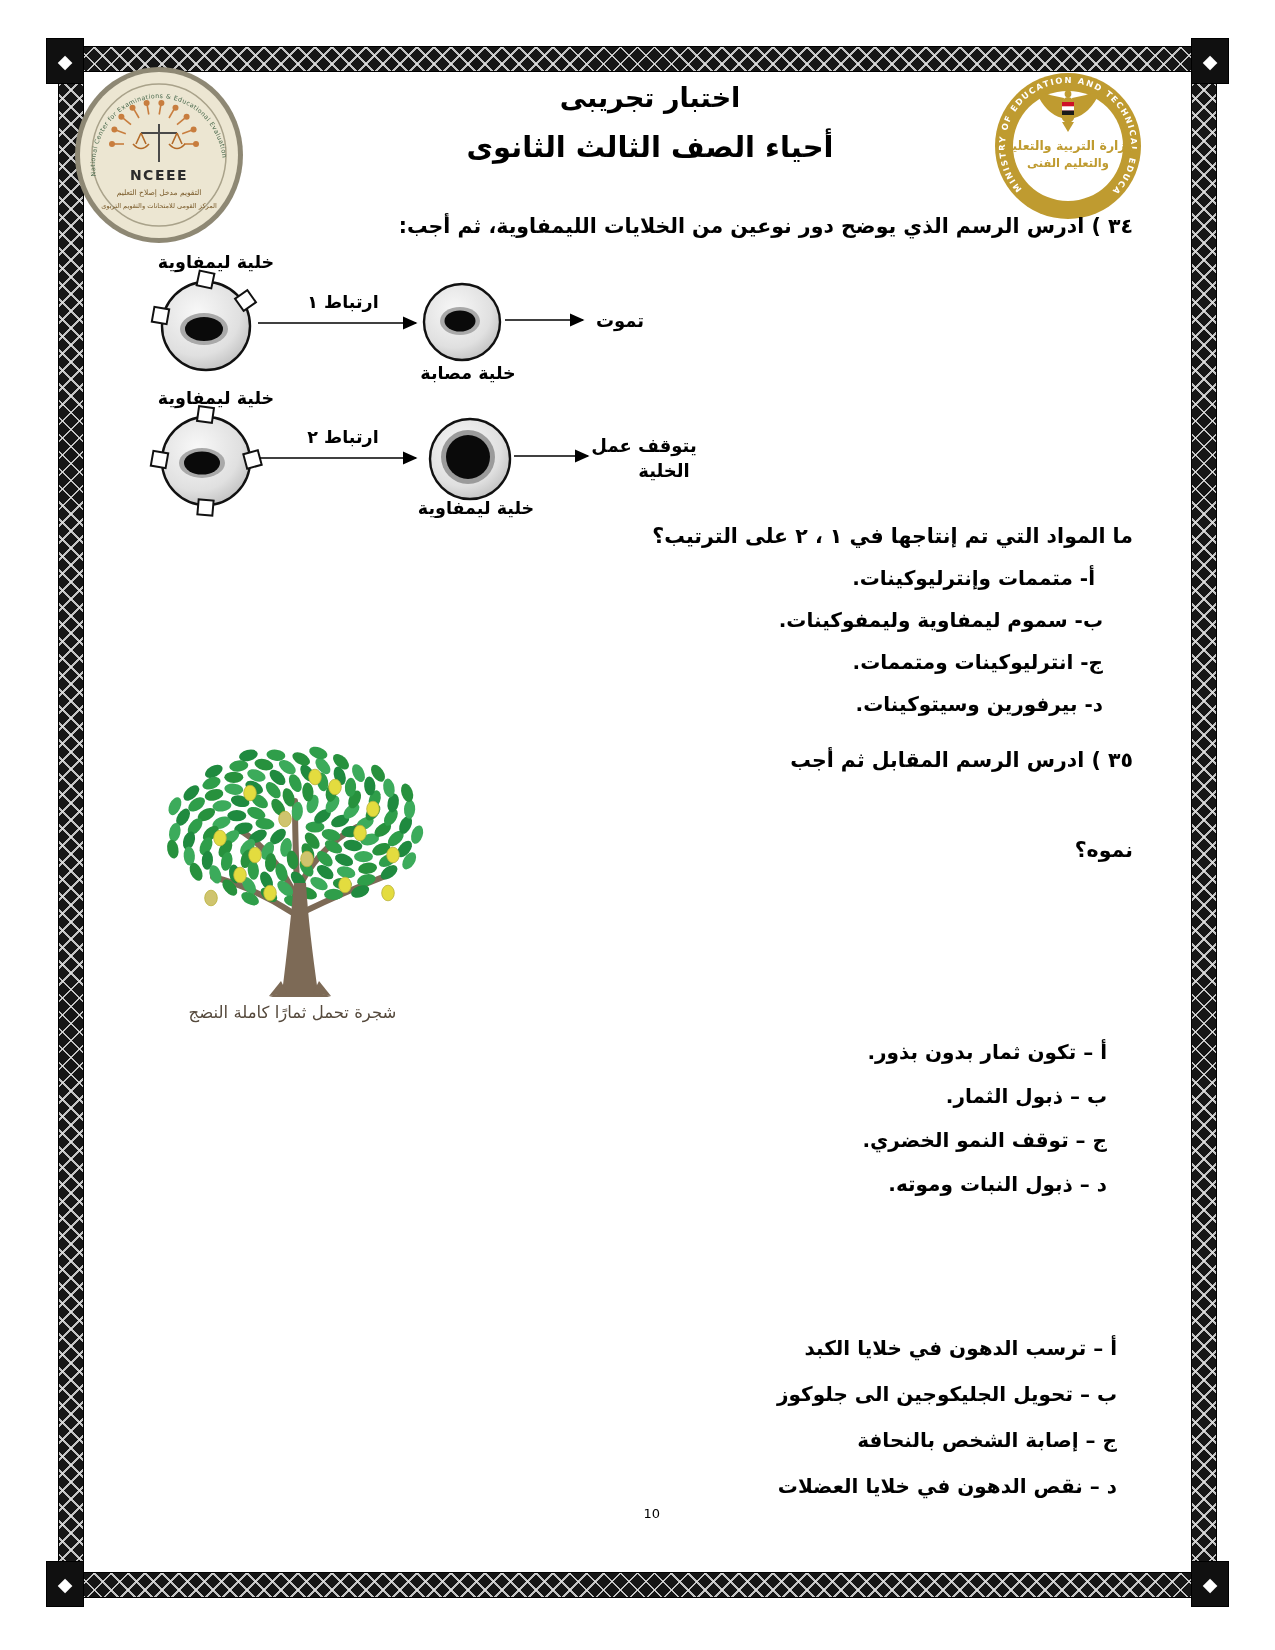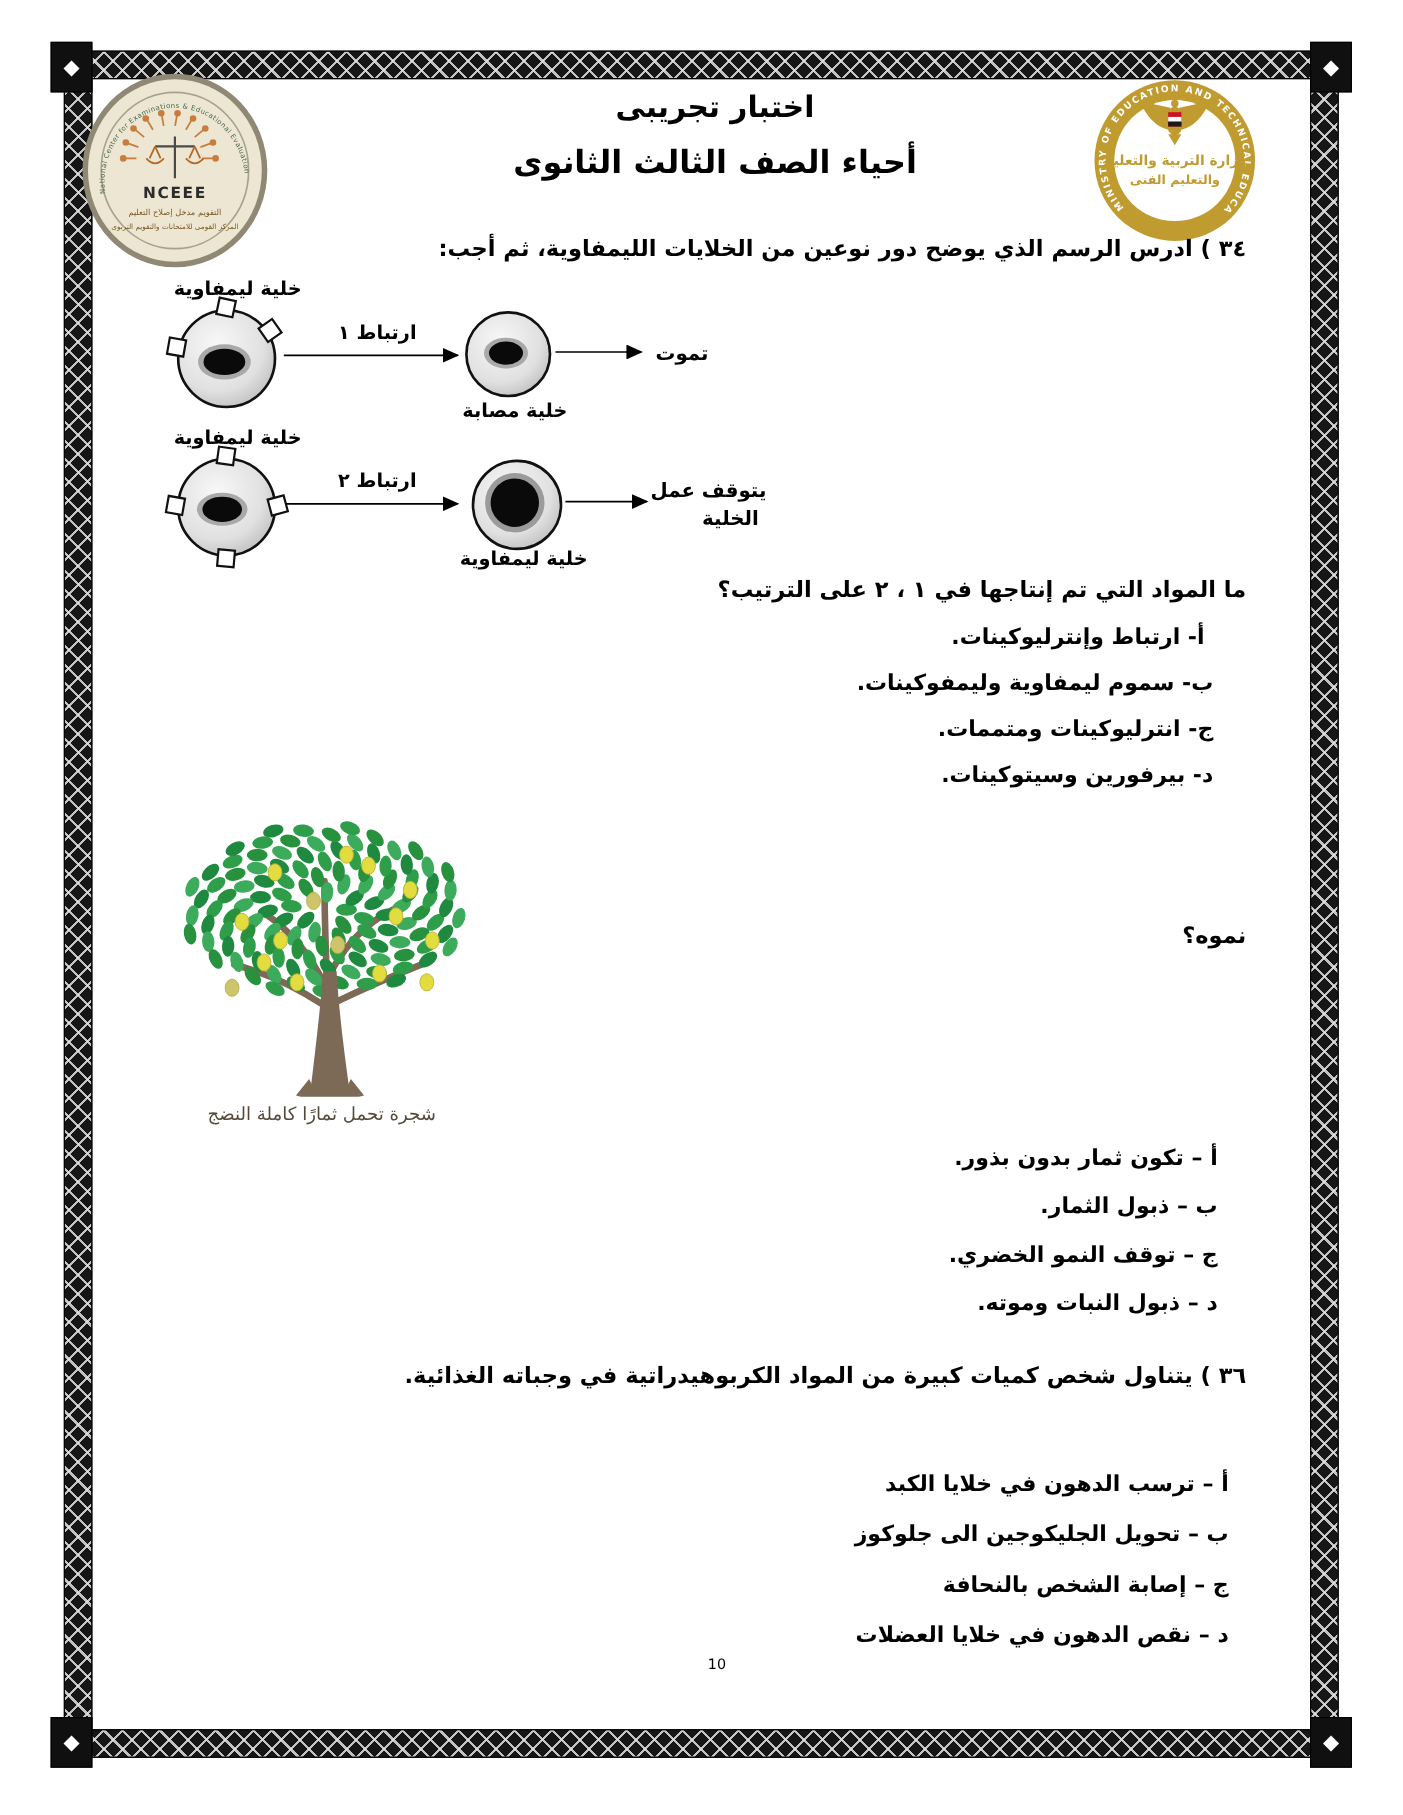--- a/index.html
+++ b/index.html
@@ -172,25 +172,26 @@
       <circle cx="340" cy="211" r="27" fill="#9b9b9b"></circle>
       <circle cx="340" cy="211" r="22" fill="#0a0a0a"></circle>
     </g>
     <text x="348" y="268" text-anchor="middle" font-size="17.5" font-weight="bold" direction="rtl">خلية ليمفاوية</text>
     <line x1="386" y1="210" x2="460" y2="210" stroke="#000" stroke-width="1.5" marker-end="url(#arr)"></line>
     <text x="516" y="206" text-anchor="middle" font-size="18" font-weight="bold" direction="rtl">يتوقف عمل</text>
     <text x="536" y="231" text-anchor="middle" font-size="18" font-weight="bold" direction="rtl">الخلية</text>
   </svg>
 
   <div class="ar" style="top:524px;right:142px;">ما المواد التي تم إنتاجها في ١ ، ٢ على الترتيب؟</div>
-  <div class="opt" style="top:566px;right:180px;">أ-  ارتباط وإنترليوكينات.</div>
+  <div class="opt" style="top:566px;right:180px;">أ-  متممات وإنترليوكينات.</div>
   <div class="opt" style="top:608px;right:172px;">ب- سموم ليمفاوية وليمفوكينات.</div>
   <div class="opt" style="top:650px;right:172px;">ج- انترليوكينات ومتممات.</div>
   <div class="opt" style="top:692px;right:172px;">د-  بيرفورين وسيتوكينات.</div>
 
+  <div class="ar" style="top:748px;right:142px;">٣٥ ) ادرس الرسم المقابل ثم أجب</div>
   <div class="ar" style="top:838px;right:142px;">نموه؟</div>
 
   <svg style="position:absolute;left:145px;top:735px;" width="300" height="262" viewBox="0 0 300 262">
     <g stroke="#7d6a56" stroke-width="6" fill="none" stroke-linecap="round">
       <path d="M150,160 Q130,118 95,95"></path>
       <path d="M150,160 Q172,112 212,92"></path>
       <path d="M152,150 Q150,100 150,66"></path>
       <path d="M148,178 Q108,152 68,142"></path>
       <path d="M156,178 Q202,156 238,142"></path>
     </g>
@@ -337,20 +338,19 @@
       <path d="M186,261 L174,246 L168,258 Z"></path>
     </g>
   </svg>
   <div class="caption">شجرة تحمل ثمارًا كاملة النضج</div>
 
   <div class="opt" style="top:1040px;right:168px;">أ – تكون ثمار بدون بذور.</div>
   <div class="opt" style="top:1084px;right:168px;">ب – ذبول الثمار.</div>
   <div class="opt" style="top:1128px;right:168px;">ج – توقف النمو الخضري.</div>
   <div class="opt" style="top:1172px;right:168px;">د – ذبول النبات وموته.</div>
 
-  <div class="ar" style="top:1238px;right:142px;">٣٦ ) يتناول شخص كميات كبيرة من المواد الكربوهيدراتية في وجباته الغذائية.</div>
   <div class="opt" style="top:1336px;right:158px;">أ – ترسب الدهون في خلايا الكبد</div>
   <div class="opt" style="top:1382px;right:158px;">ب – تحويل الجليكوجين الى جلوكوز</div>
   <div class="opt" style="top:1428px;right:158px;">ج – إصابة الشخص بالنحافة</div>
   <div class="opt" style="top:1474px;right:158px;">د – نقص الدهون في خلايا العضلات</div>
 
   <div class="pagenum">10</div>
 </div>
 
 </body></html>

